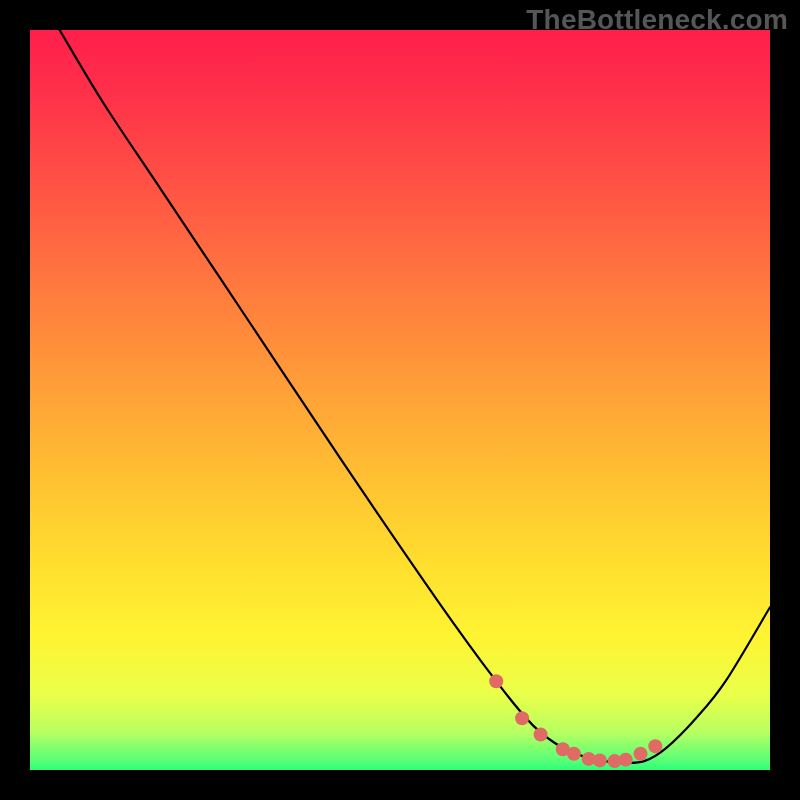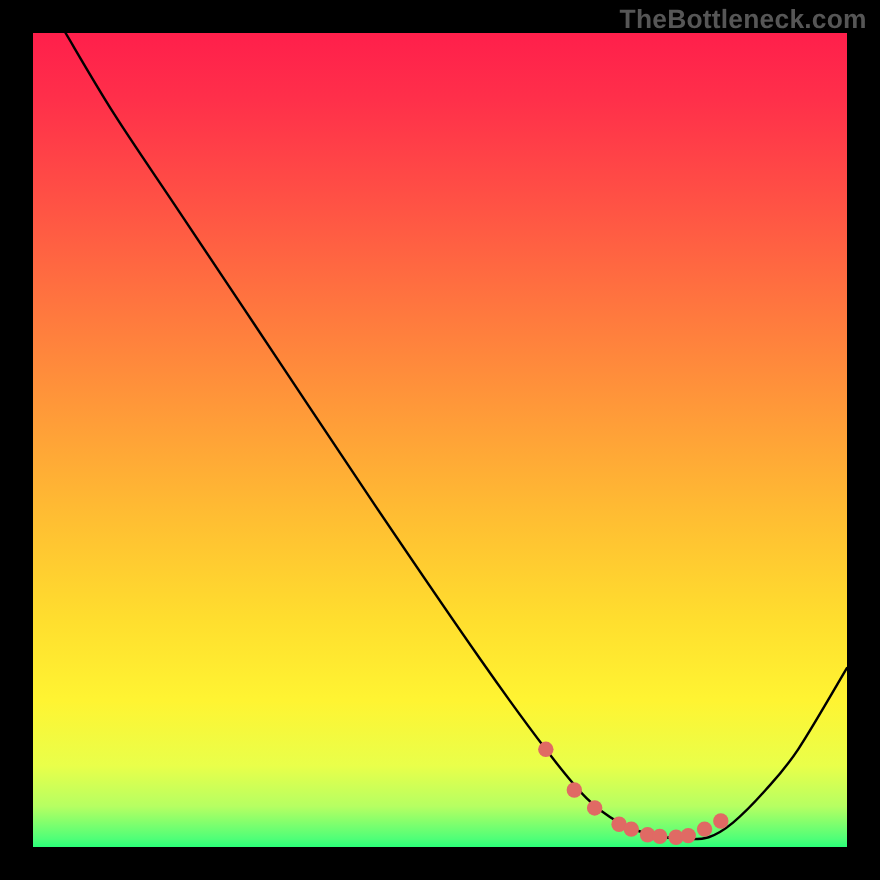--- a/index.html
+++ b/index.html
@@ -14,21 +14,21 @@
     position: relative;
     width: 800px;
     height: 800px;
     background: #000;
   }
   .watermark {
     position: absolute;
     top: 4px;
     right: 12px;
     font-family: Arial, Helvetica, sans-serif;
-    font-size: 24px;
+    font-size: 28px;
     font-weight: bold;
     color: #565656;
     letter-spacing: 0.2px;
   }
   .plot-area {
     position: absolute;
     left: 30px;
     top: 30px;
     width: 740px;
     height: 740px;

